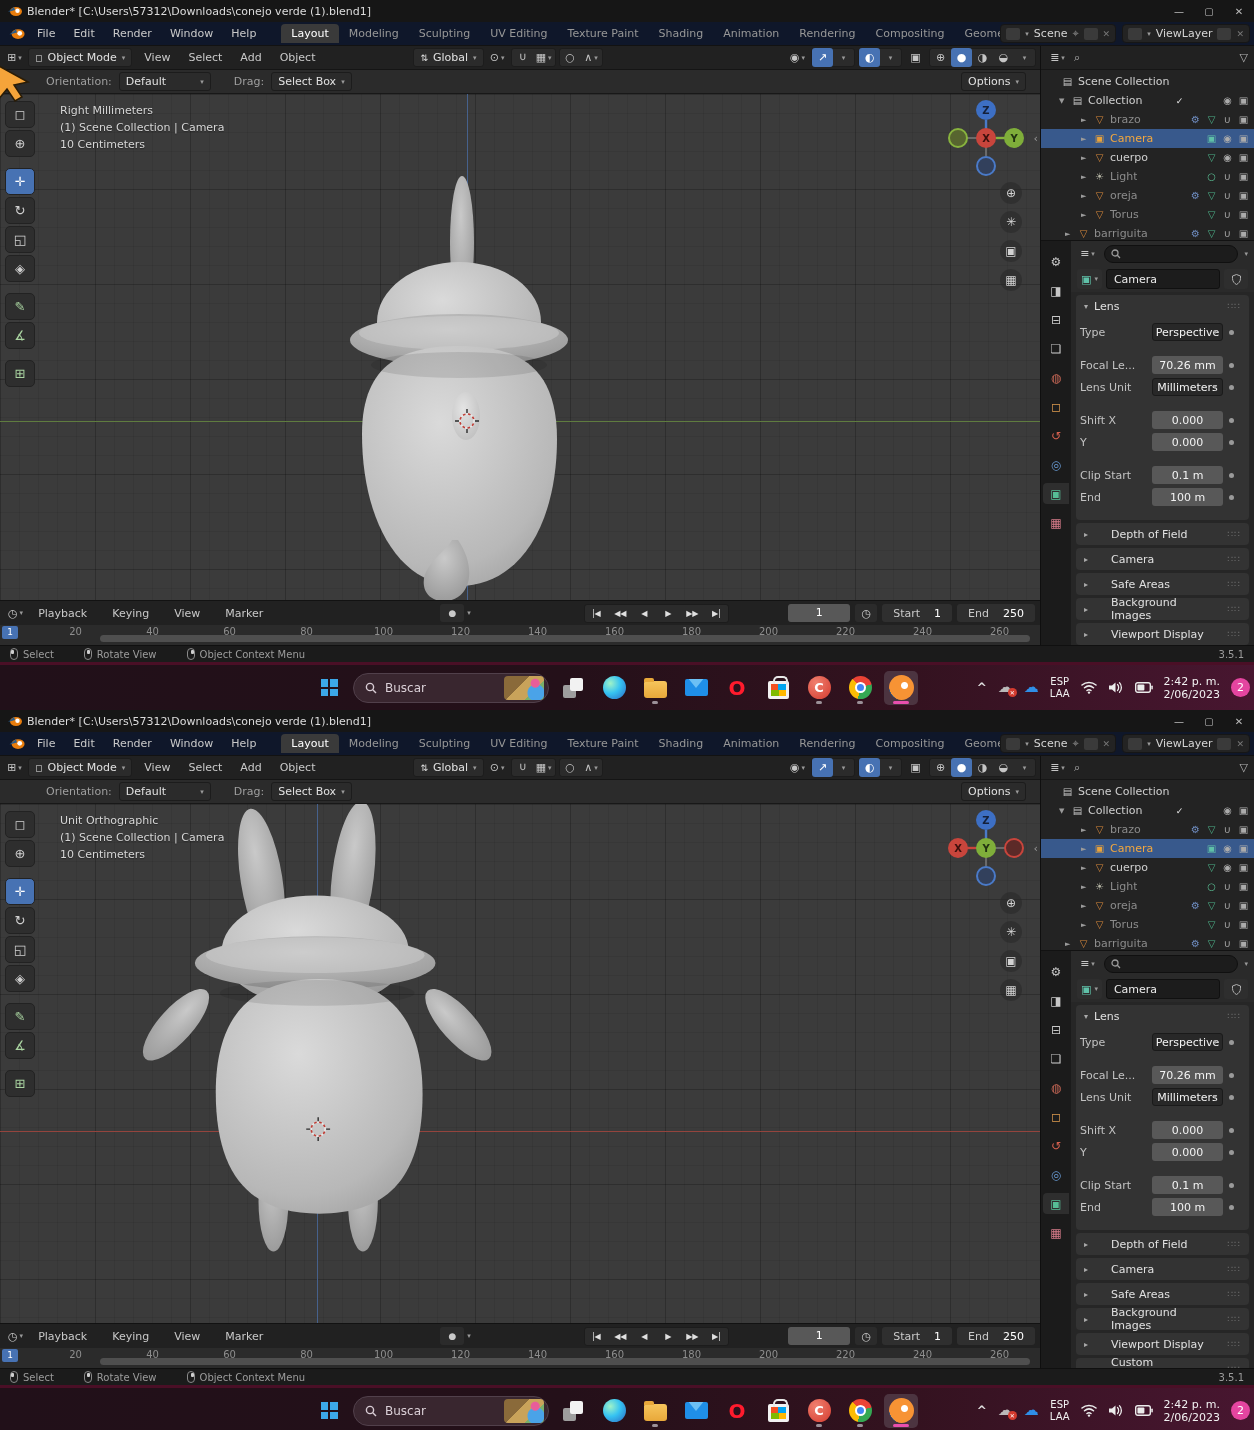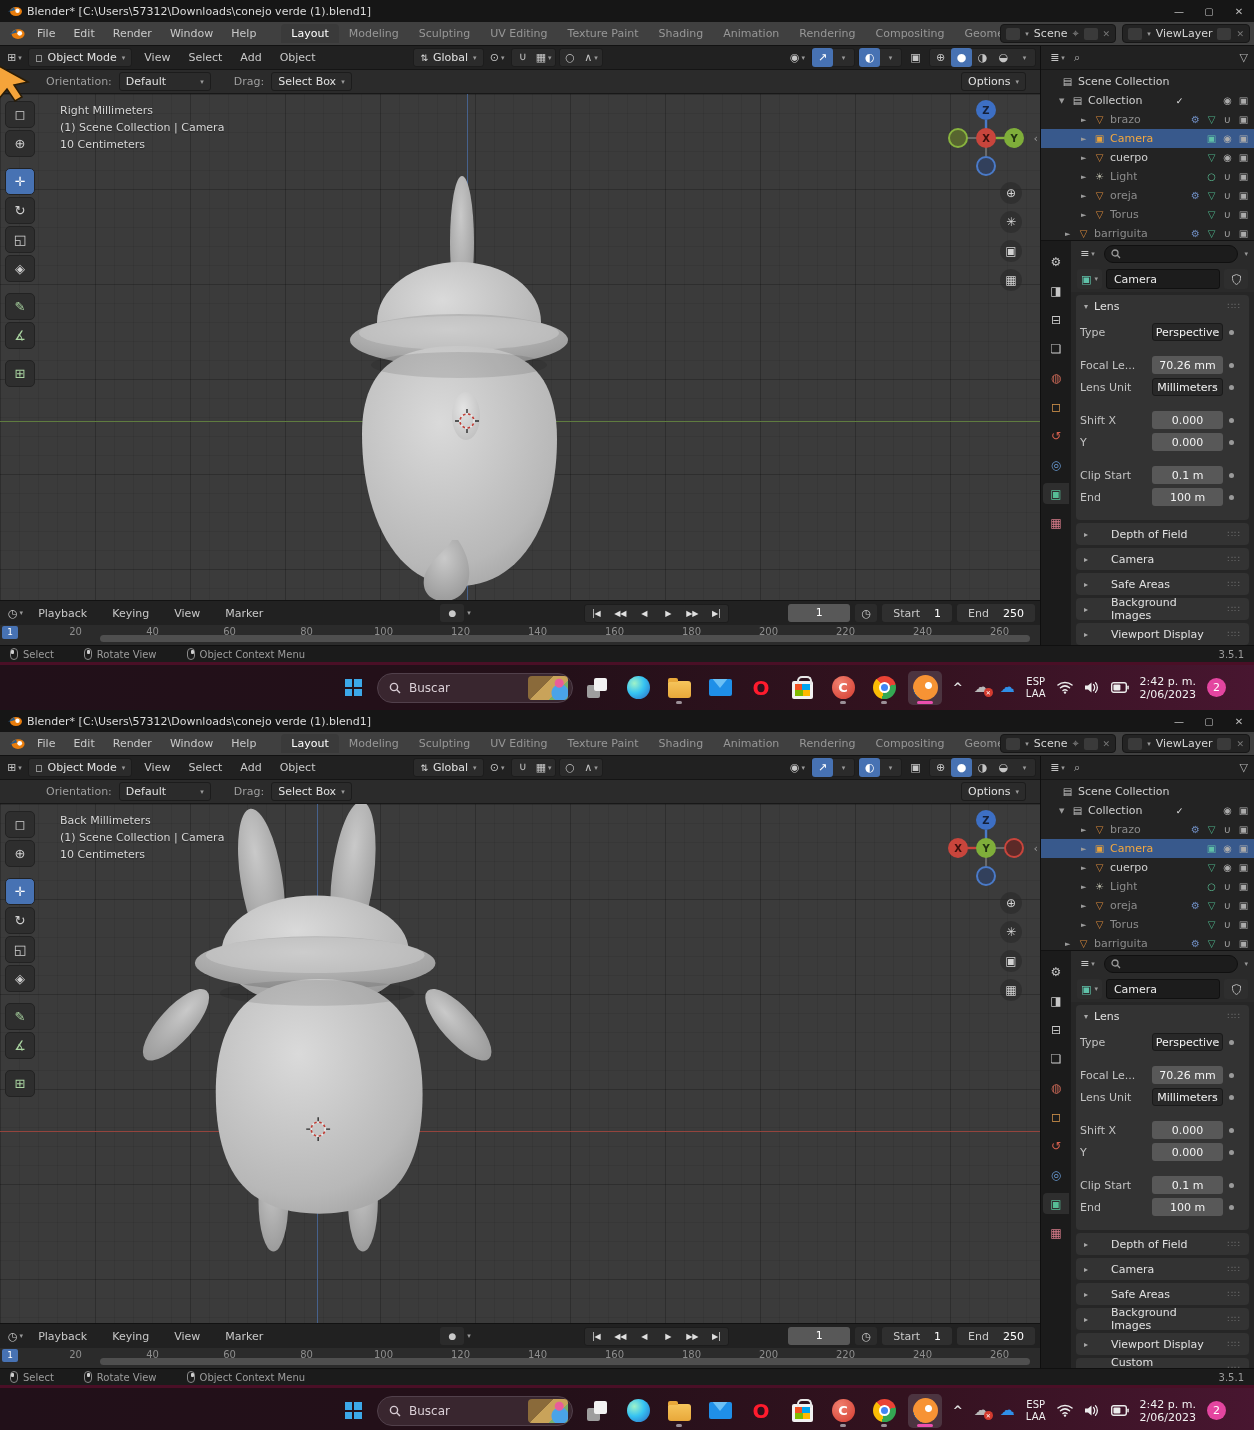--- a/index.html
+++ b/index.html
@@ -4,21 +4,21 @@
 <style>
   *{box-sizing:border-box;margin:0;padding:0}
   html,body{width:1254px;background:#000;font-family:"DejaVu Sans","Liberation Sans",sans-serif;cursor:default}
   .screen{width:1254px}
   
   .bwin{display:flex;flex-direction:column;background:#2a2a2a;position:relative;overflow:hidden}
   .titlebar{height:22px;background:#161616;display:flex;align-items:center;color:#dcdcdc;font-size:11px;flex:none}
   .titlebar .blogo{margin:0 4px 0 7px;flex:none}
   .wbtns{margin-left:auto;display:flex}
   .wbtn{width:30px;height:22px;display:flex;align-items:center;justify-content:center;color:#bdbdbd;font-size:10px}
-  .topbar{height:24px;background:#404040;border-bottom:1px solid #121212;display:flex;align-items:center;font-size:11px;color:#c9c9c9;flex:none}
+  .topbar{height:24px;background:#0f172a;border-bottom:1px solid #121212;display:flex;align-items:center;font-size:11px;color:#c9c9c9;flex:none}
   .menu-item{padding:2px 9px;border-radius:3px}
   .ws-tabs{display:flex;margin-left:16px;overflow:hidden;flex:1}
   .ws-tab{padding:3px 10px;color:#979797;white-space:nowrap;border-radius:4px 4px 0 0}
   .ws-tab.active{background:#3a3a3a;color:#fff}
   .sv{display:flex;gap:6px;margin-right:4px;flex:none}
   .sv .pill{display:flex;align-items:center;background:#232323;border:1px solid #161616;border-radius:4px;height:19px;padding:0 5px;gap:5px;color:#d5d5d5}
   .pill .sq{width:14px;height:12px;background:#3a3a3a;border-radius:2px}
   .pill .xx{color:#777;font-size:9px}
   .caret{font-size:7px;color:#9a9a9a}
   
@@ -120,21 +120,21 @@
   .playhead{position:absolute;left:2px;top:1px;width:16px;height:13px;background:#4772b3;color:#fff;border-radius:2px;font-size:9px;text-align:center;line-height:13px;z-index:2}
   
   .statusbar{height:17px;background:#1b1b1b;border-top:1px solid #101010;display:flex;align-items:center;font-size:10px;color:#9c9c9c;padding:0 10px;gap:30px;flex:none}
   .hint{display:flex;align-items:center;gap:5px}
   .mouse{width:8px;height:12px;border:1px solid #8a8a8a;border-radius:4px;position:relative;flex:none}
   .mouse::after{content:"";position:absolute;width:3px;height:4px;background:#cfcfcf;top:1px;border-radius:1px}
   .m-l::after{left:0}.m-m::after{left:2px}.m-r::after{right:0}
   .version{margin-left:auto}
   
   .deskline{height:3px;background:#4a0f26}
-  .taskbar{height:45px;background:linear-gradient(90deg,#211019,#241019 45%,#33121f 72%,#481630);display:flex;align-items:center;padding:0 24px}
+  .taskbar{height:45px;background:linear-gradient(90deg,#211019,#241019 45%,#33121f 72%,#481630);display:flex;align-items:center;padding:0 0}
   .tb-center{display:flex;align-items:center;gap:7px;margin-left:312px}
   .start-btn{width:34px;height:34px;display:flex;align-items:center;justify-content:center;border-radius:5px}
   .start-grid{width:17px;height:17px;display:grid;grid-template-columns:1fr 1fr;grid-template-rows:1fr 1fr;gap:2px}
   .start-grid i{background:#3ca8e8}
   .search-pill{height:30px;width:196px;background:#39262f;border:1px solid #51404b;border-radius:15px;display:flex;align-items:center;padding:0 4px 0 11px;color:#dbd0d7;font-size:12px;gap:8px}
   .search-art{margin-left:auto;width:40px;height:24px;border-radius:4px;background:
      radial-gradient(circle at 78% 30%,#e85d9a 0 4px,transparent 5px),
      radial-gradient(circle at 80% 70%,#4aa3e8 0 8px,transparent 9px),
      linear-gradient(135deg,#8a6a3a 0 40%,#c9a35a 40% 70%,#7ab06a 70%)}
   .tb-item{width:34px;height:34px;border-radius:5px;display:flex;align-items:center;justify-content:center;position:relative}
@@ -1077,21 +1077,21 @@
             <ellipse cx="314" cy="152" rx="110" ry="18" fill="#cfcfcf" opacity=".5"></ellipse>
             <path d="M214 290 C214 205 258 176 318 176 C378 176 422 205 422 292 C422 382 382 412 318 412 C254 412 214 380 214 290 Z" fill="url(#b-body)"></path>
             <ellipse cx="316" cy="190" rx="98" ry="13" fill="#000" opacity=".10"></ellipse>
             <g transform="translate(317,327)">
               <circle r="7" fill="none" stroke="#e8e8e8" stroke-width="1.6" stroke-dasharray="2.6 2.6"></circle>
               <circle r="7" fill="none" stroke="#c23d35" stroke-width="1.6" stroke-dasharray="2.6 2.6" stroke-dashoffset="2.6"></circle>
               <path d="M-12 0 H-8 M8 0 H12 M0 -12 V-8 M0 8 V12" stroke="#2b2b2b" stroke-width="1.4"></path>
             </g>
           </svg>
           <div class="vp-text">
-            <div>Back Millimeters</div>
+            <div>Unit Orthographic</div>
             <div>(1) Scene Collection | Camera</div>
             <div>10 Centimeters</div>
           </div>
           <div class="tools">
                 <span class="tool">◻</span>
                 <span class="tool">⊕</span>
                 <span class="tool active gap">✛</span>
                 <span class="tool">↻</span>
                 <span class="tool">◱</span>
                 <span class="tool">◈</span>

